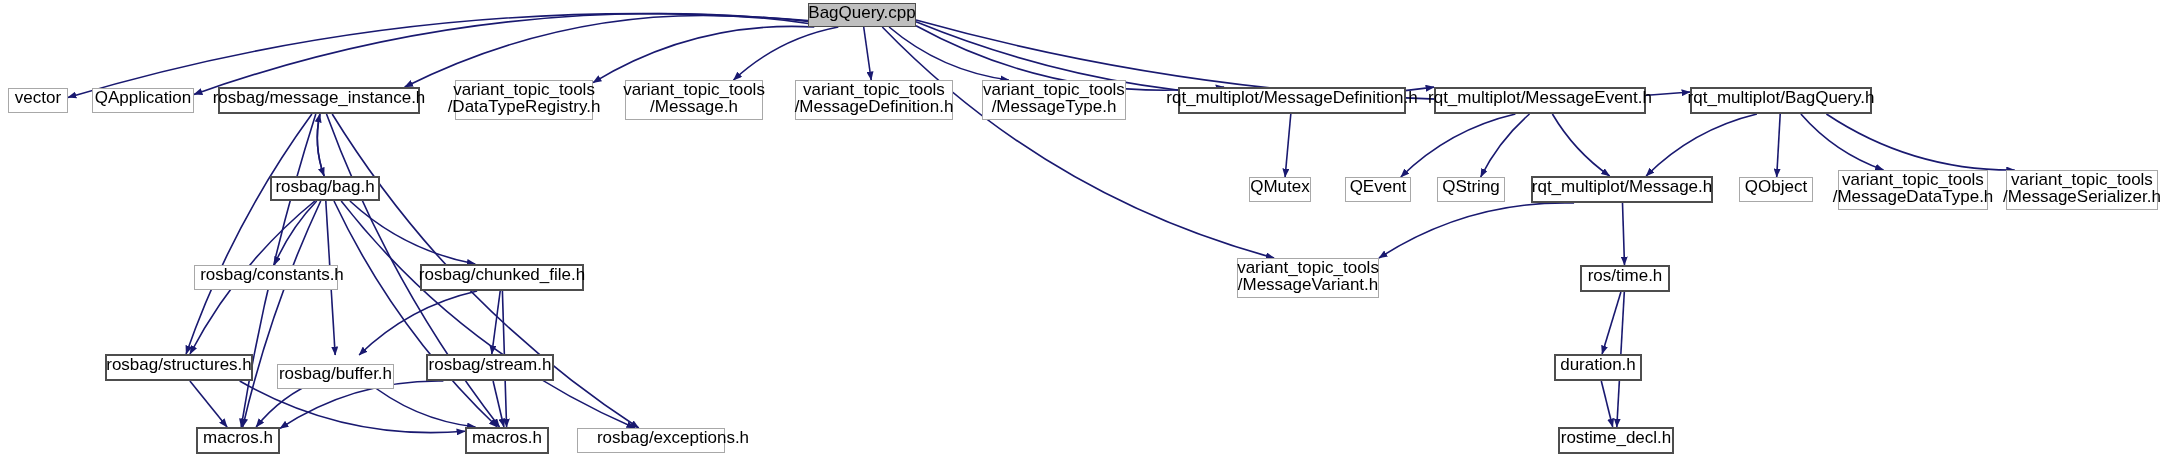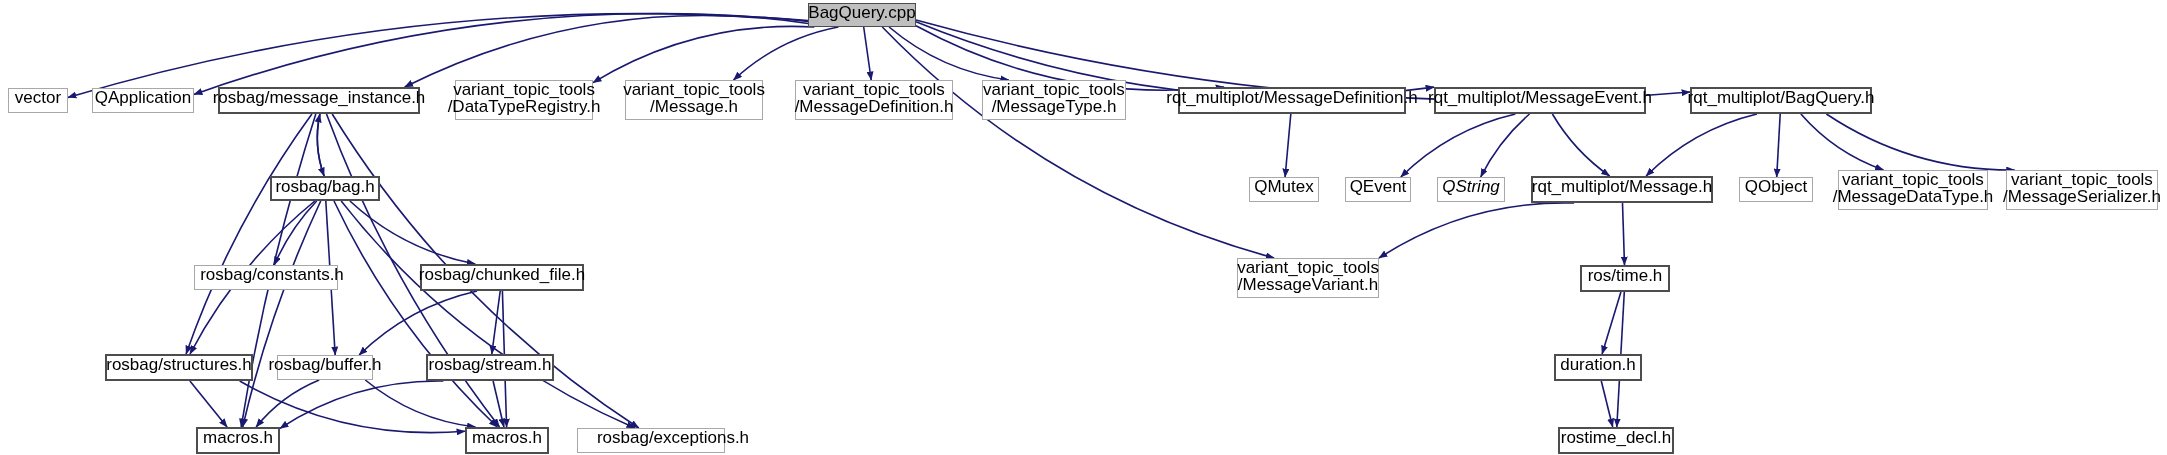--- a/index.html
+++ b/index.html
@@ -140,27 +140,27 @@
       </div>
       <div class="node bold" style="left: 1434px; top: 87px; width: 212px; height: 27px;">
         <span>rqt_multiplot/MessageEvent.h</span>
       </div>
       <div class="node bold" style="left: 1690px; top: 87px; width: 182px; height: 27px;">
         <span>rqt_multiplot/BagQuery.h</span>
       </div>
       <div class="node bold" style="left: 270px; top: 176px; width: 110px; height: 25px;">
         <span>rosbag/bag.h</span>
       </div>
-      <div class="node" style="left: 1249px; top: 177px; width: 70px; height: 25px;">
+      <div class="node" style="left: 1249px; top: 177px; width: 62px; height: 25px;">
         <span>QMutex</span>
       </div>
       <div class="node" style="left: 1345px; top: 177px; width: 66px; height: 25px;">
         <span>QEvent</span>
       </div>
-      <div class="node" style="left: 1437px; top: 177px; width: 68px; height: 25px; font-style: italic;">
+      <div class="node" style="left: 1437px; top: 177px; width: 68px; height: 25px;">
         <span>QString</span>
       </div>
       <div class="node bold" style="left: 1531px; top: 176px; width: 182px; height: 27px;">
         <span>rqt_multiplot/Message.h</span>
       </div>
       <div class="node" style="left: 1739px; top: 177px; width: 74px; height: 25px;">
         <span>QObject</span>
       </div>
       <div class="node" style="left: 1838px; top: 170px; width: 150px; height: 40px;">
         <span>variant_topic_tools</span>
@@ -179,21 +179,21 @@
       <div class="node" style="left: 1237px; top: 258px; width: 142px; height: 40px;">
         <span>variant_topic_tools</span>
         <span class="line2">/MessageVariant.h</span>
       </div>
       <div class="node bold" style="left: 1580px; top: 265px; width: 90px; height: 27px;">
         <span>ros/time.h</span>
       </div>
       <div class="node bold" style="left: 105px; top: 354px; width: 148px; height: 27px;">
         <span>rosbag/structures.h</span>
       </div>
-      <div class="node" style="left: 277px; top: 355px; width: 96px; height: 25px;">
+      <div class="node" style="left: 277px; top: 364px; width: 117px; height: 25px;">
         <span>rosbag/buffer.h</span>
       </div>
       <div class="node bold" style="left: 426px; top: 354px; width: 128px; height: 27px;">
         <span>rosbag/stream.h</span>
       </div>
       <div class="node bold" style="left: 1554px; top: 354px; width: 88px; height: 27px;">
         <span>duration.h</span>
       </div>
       <div class="node bold" style="left: 196px; top: 427px; width: 84px; height: 27px;">
         <span>macros.h</span>

